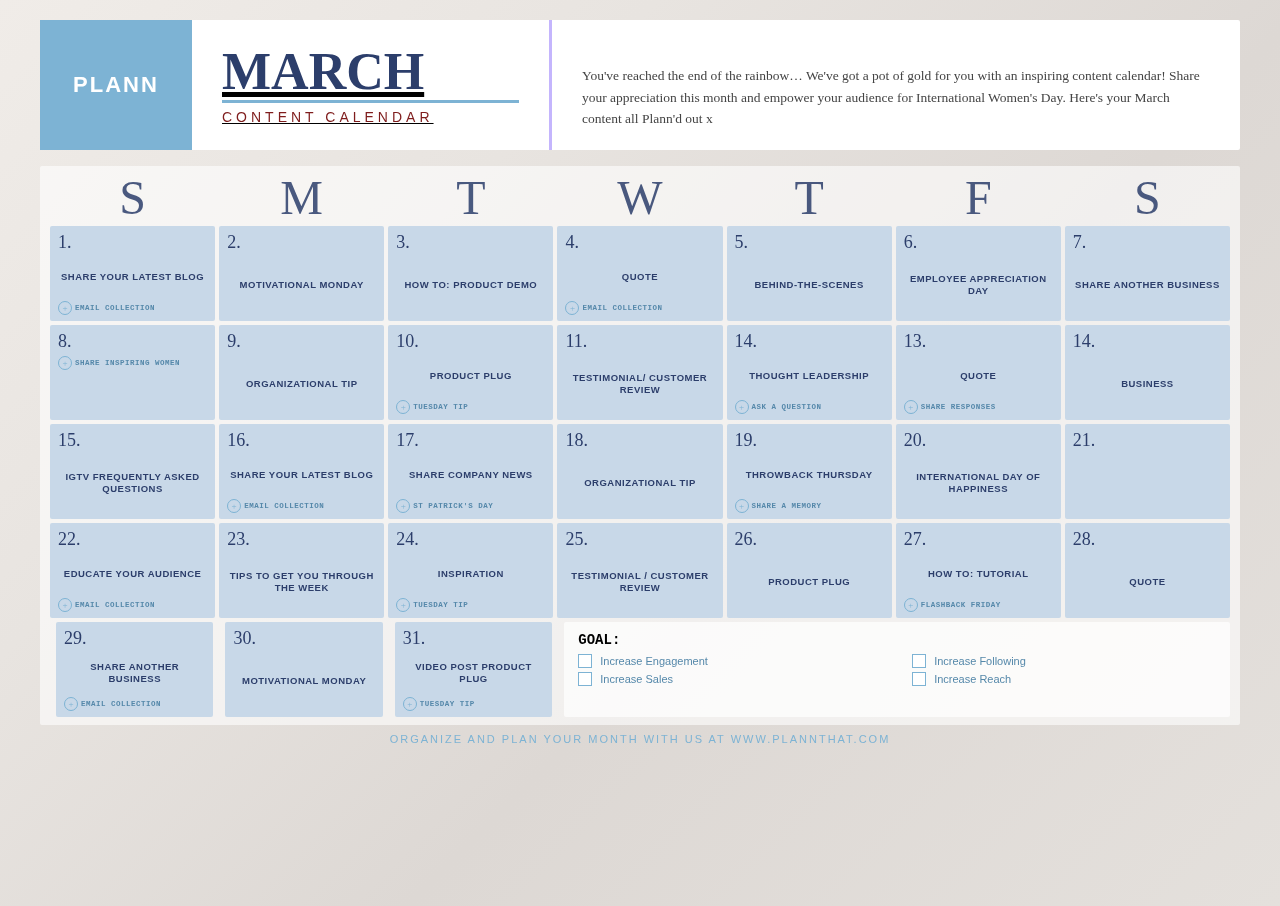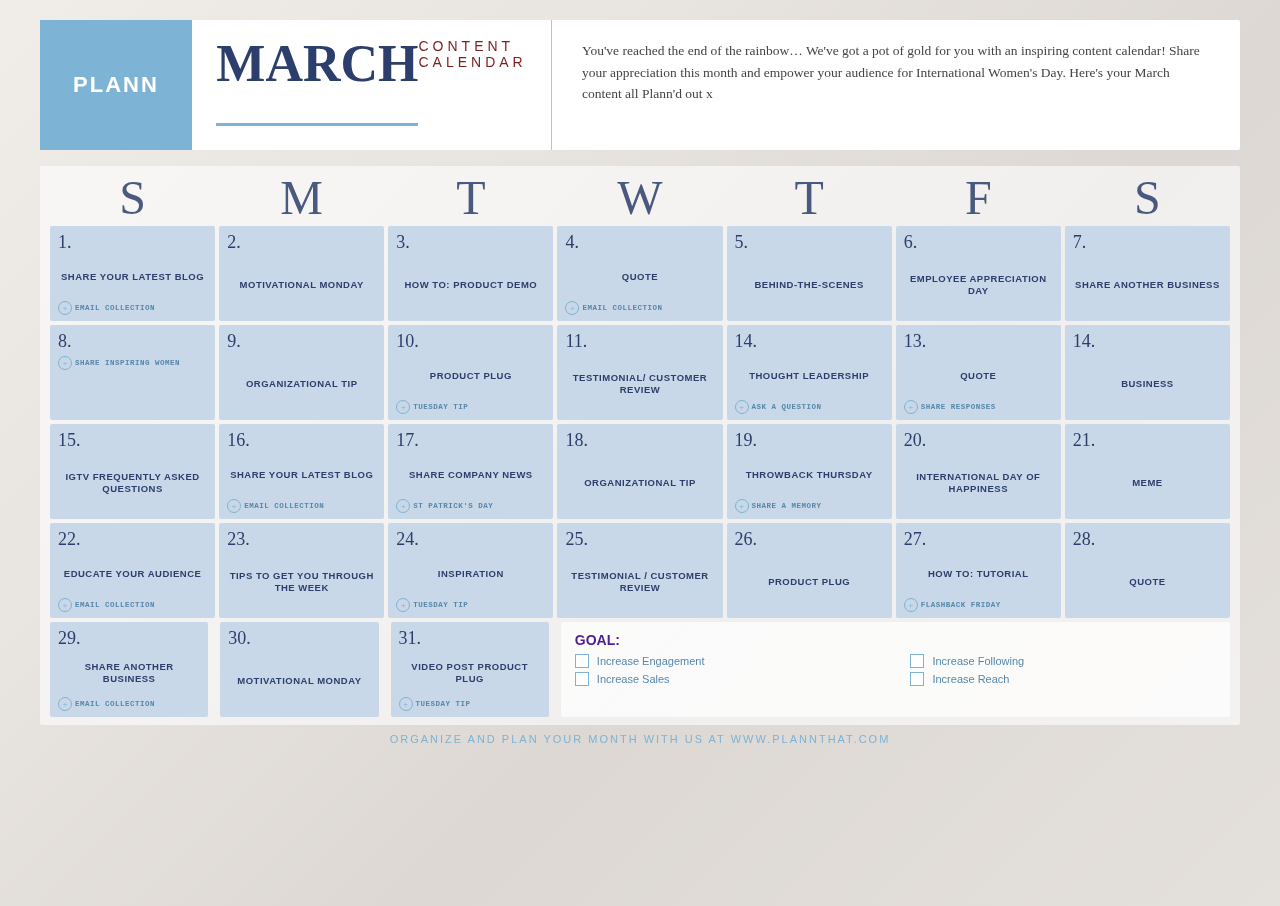--- a/index.html
+++ b/index.html
@@ -40,25 +40,26 @@
       align-items: center;
       justify-content: center;
       width: 152px;
       min-height: 130px;
       flex-shrink: 0;
       font-family: 'Arial', sans-serif;
     }
     .title-box {
       padding: 18px 30px;
       display: flex;
-      flex-direction: row;
+      flex-direction: column;
       justify-content: center;
-      border-right: 1px solid #c4b5fd;
+      border-right: 3px solid #c4b5fd;
       width: 360px;
       flex-shrink: 0;
+      text-decoration: underline;
     }
     .title-box .month {
       font-size: 52px;
       font-weight: bold;
       color: #2c3e6b;
       font-family: 'Georgia', serif;
       line-height: 1;
       border-bottom: 3px solid #7db3d4;
       display: inline-block;
       padding-bottom: 2px;
@@ -67,21 +68,21 @@
     .title-box .subtitle {
       font-size: 14px;
       letter-spacing: 4px;
       color: #7f1d1d;
       font-family: 'Arial', sans-serif;
       font-weight: normal;
     }
     .description-box {
       padding: 20px 30px;
       display: flex;
-      align-items: flex-start;
+      align-items: flex-end;
       flex: 1;
     }
     .description-box p {
       font-size: 13.5px;
       color: #444;
       line-height: 1.6;
       font-family: 'Georgia', serif;
     }
     
     .calendar {
@@ -163,31 +164,32 @@
       letter-spacing: 0.5px;
       font-weight: bold;
       text-transform: uppercase;
     }
     
     .goal-section {
       display: grid;
       grid-template-columns: repeat(7, 1fr);
       gap: 12px;
       margin-top: 4px;
+      margin-left: 6px;
     }
     .goal-cell {
       grid-column: span 4;
       background: rgba(255,255,255,0.7);
       padding: 10px 14px;
       border-radius: 2px;
     }
     .goal-cell .goal-title {
       font-size: 14px;
-      color: #4c1d95;
-      font-family: Liberation Sans, sans-serif;
+      color: #000000;
+      font-family: Liberation Mono, monospace;
       font-weight: bold;
       margin-bottom: 6px;
     }
     .goal-options {
       display: grid;
       grid-template-columns: 1fr 1fr;
       gap: 4px 30px;
     }
     .goal-option {
       display: flex;
@@ -359,21 +361,20 @@
             <div class="tag-icon">+</div>
             <div class="tag-text">SHARE A MEMORY</div>
           </div>
         </div>
         <div class="cell">
           <div class="cell-number">20.</div>
           <div class="cell-content">INTERNATIONAL DAY OF HAPPINESS</div>
         </div>
         <div class="cell">
           <div class="cell-number">21.</div>
-          <div class="cell-content">MEME</div>
         </div>
         <div class="cell">
           <div class="cell-number">22.</div>
           <div class="cell-content">EDUCATE YOUR AUDIENCE</div>
           <div class="cell-tag">
             <div class="tag-icon">+</div>
             <div class="tag-text">EMAIL COLLECTION</div>
           </div>
         </div>
         <div class="cell">

